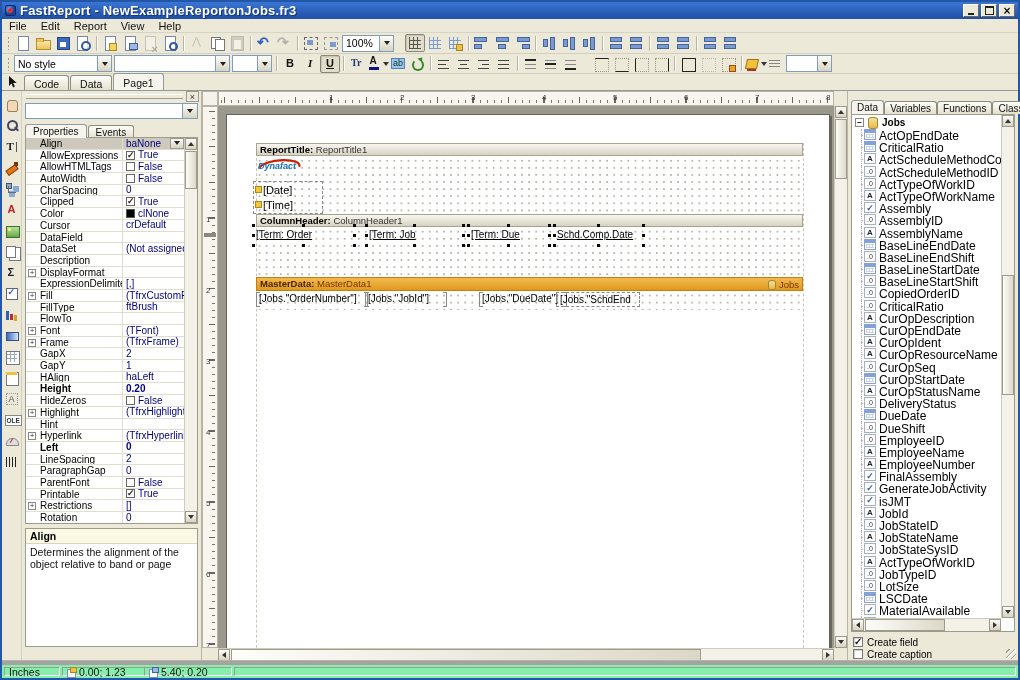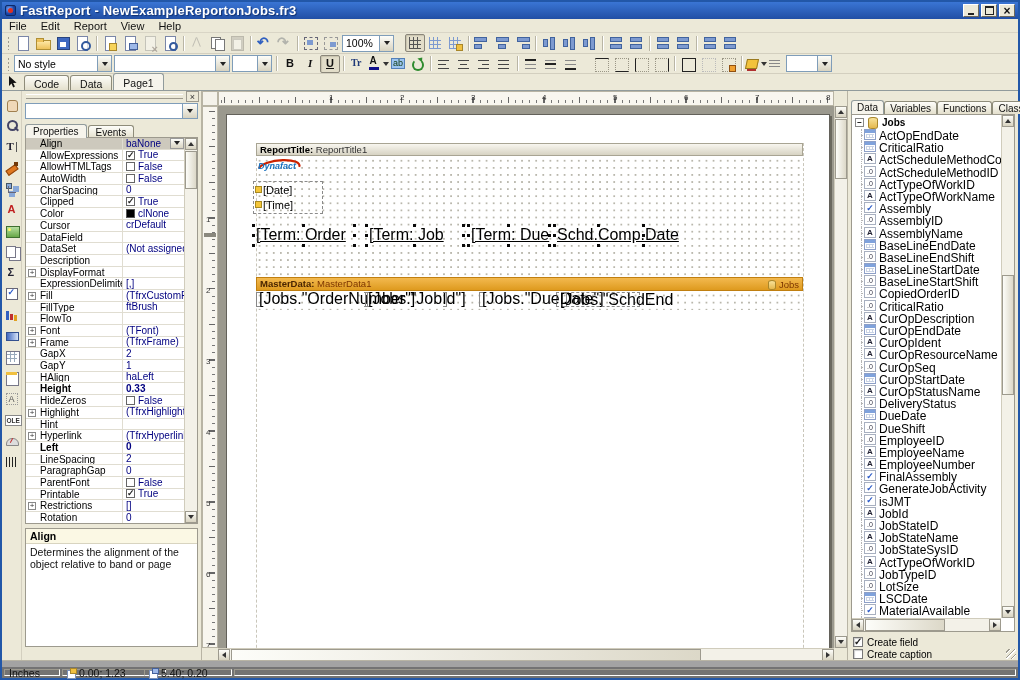--- a/index.html
+++ b/index.html
@@ -192,21 +192,21 @@
   .page{position:absolute;left:8px;top:8px;width:604px;height:600px;background:#fff;border:1px solid #63615a;box-shadow:2px 2px 0 #6b695f}
   .mline{position:absolute;top:28px;bottom:0;width:0;border-left:1px dashed #c9c6ba}
   .gridarea{position:absolute;left:29px;top:28px;width:547px;height:167px;background-image:radial-gradient(#b9b7ac 0.7px,transparent 0.8px);background-size:7.1px 7.1px;pointer-events:none}
   .band-bar{position:absolute;left:29px;width:547px;height:13px;background:linear-gradient(#f8f6ef,#d7d3c3);border:1px solid #a8a493;font-size:9.5px;line-height:11px;padding-left:3px;white-space:nowrap}
   .band-bar b{color:#000}
   .band-bar span{color:#333}
   .band-md{background:linear-gradient(#f3b94f,#de9a1e);border-color:#c07f10;height:14px;line-height:12px}
   .band-md b{color:#4a2500}
   .band-md span{color:#7d3600}
   .ds-label{position:absolute;right:3px;top:1px;display:flex;align-items:center;gap:3px;font-size:9.5px;color:#4a2500}
-  .robj{position:absolute;font-size:16px;color:#000;white-space:nowrap}
+  .robj{position:absolute;font-size:10px;color:#000;white-space:nowrap}
   .u{text-decoration:underline}
   .dtgroup{position:absolute;left:26px;top:66px;width:70px;height:33px;border:1px dashed #8a8a8a}
   .dtrow{position:relative;height:15px;line-height:14px;font-size:11px;display:flex;align-items:center;padding-left:1px}
   .fx{width:7px;height:7px;background:#f5c63a;border:1px solid #a88a20;margin-right:1px;flex:none}
   .hd{position:absolute;width:3px;height:3px;background:#0a0a0a;z-index:3}
   .hd-tl{left:-4px;top:-3px}.hd-tc{left:calc(50% - 2px);top:-3px}.hd-tr{right:-4px;top:-3px}
   .hd-ml{left:-4px;top:calc(50% - 2px)}.hd-mr{right:-4px;top:calc(50% - 2px)}
   .hd-bl{left:-4px;bottom:-3px}.hd-bc{left:calc(50% - 2px);bottom:-3px}.hd-br{right:-4px;bottom:-3px}
   .colobj{top:112px;height:17px;line-height:16px}
   .fldobj{top:177px;height:15px;line-height:14px;padding:0 3px}
@@ -241,21 +241,21 @@
   .ti-db{width:10px;height:12px;background:linear-gradient(#f8e29a,#e4b84e);border:1px solid #a8862c;border-radius:4px/2.5px;flex:none}
   .tree-vsb{position:absolute;right:0;top:0;bottom:13px;width:13px;background:#f3f1e8;border-left:1px solid #d0ccbc}
   .tree-hsb{position:absolute;left:0;right:13px;bottom:0;height:13px;background:#f3f1e8;border-top:1px solid #d0ccbc}
   .opts{position:absolute;left:5px;right:3px;top:545px}
   .opt{display:flex;align-items:center;gap:4px;font-size:10px;height:12px;color:#000}
   .ocb{width:10px;height:10px;border:1px solid #777;background:#fff;position:relative;flex:none;box-shadow:inset 1px 1px 1px #ccc}
   .ocb.on::before{content:"✓";position:absolute;left:0;top:-2px;font-size:10px;color:#1a1a1a;font-weight:bold}
   .grip{position:absolute}
   .dp-grip{right:2px;bottom:2px;width:10px;height:10px;background:repeating-linear-gradient(135deg,transparent 0 2px,#9d9a8e 2px 3px,#fff 3px 4px)}
   
-  .statusbar{position:absolute;left:0;right:0;bottom:0;height:17px;background:#737373;border-top:6px solid #a3a3a3;box-shadow:0 -1px 0 #b8b4a4}
+  .statusbar{position:absolute;left:0;right:0;bottom:0;height:17px;background:#86efac;border-top:4px solid #a3a3a3;box-shadow:0 -1px 0 #b8b4a4}
   .sp{position:absolute;top:2px;bottom:2px;border:1px solid;border-color:#9d9a8e #fff #fff #9d9a8e;display:flex;align-items:center;font-size:10.5px;padding:0 4px;gap:3px;color:#111}
   .sb-ic{width:9px;height:10px;position:relative;flex:none}
   .sb-ic::before{content:"";position:absolute;left:0;top:2px;width:7px;height:7px;background:#fff;border:1px solid #7a90b8}
   .sb-ic::after{content:"";position:absolute;left:3px;top:0;width:5px;height:4px;background:#f0c040;border:1px solid #a8862c}
   .sb-ic.sz::after{background:#9db8e8;border-color:#44609a}
 </style>
 </head>
 <body>
 
 <div id="app">
@@ -663,21 +663,21 @@
             <div class="prow">
               <div class="pname">GapY</div>
               <div class="pval">1</div>
             </div>
             <div class="prow">
               <div class="pname">HAlign</div>
               <div class="pval">haLeft</div>
             </div>
             <div class="prow b">
               <div class="pname">Height</div>
-              <div class="pval">0.33</div>
+              <div class="pval">0.20</div>
             </div>
             <div class="prow">
               <div class="pname">HideZeros</div>
               <div class="pval"><span class="pcb"></span>False</div>
             </div>
             <div class="prow">
               <div class="pname"><span class="pexp"></span>Highlight</div>
               <div class="pval">(TfrxHighlight)</div>
             </div>
             <div class="prow">
@@ -780,20 +780,23 @@
             <div class="dtrow">
                 <i class="fx"></i>
                 <span>[Date]</span>
               </div>
             <div class="dtrow">
                 <i class="fx"></i>
                 <span>[Time]</span>
               </div>
           </div>
 
+          <div class="band-bar" style="top:99px">
+            <b>ColumnHeader:</b>&nbsp;<span>ColumnHeader1</span>
+          </div>
 
           <div class="robj colobj sel-black" style="left:29px;width:96px"><span class="u">[Term: Order</span><i class="hd hd-tl"></i><i class="hd hd-tc"></i><i class="hd hd-tr"></i><i class="hd hd-ml"></i><i class="hd hd-mr"></i><i class="hd hd-bl"></i><i class="hd hd-bc"></i><i class="hd hd-br"></i></div>
           <div class="robj colobj sel-black" style="left:142px;width:92px"><span class="u">[Term: Job</span><i class="hd hd-tl"></i><i class="hd hd-tc"></i><i class="hd hd-tr"></i><i class="hd hd-ml"></i><i class="hd hd-mr"></i><i class="hd hd-bl"></i><i class="hd hd-bc"></i><i class="hd hd-br"></i></div>
           <div class="robj colobj sel-black" style="left:244px;width:76px"><span class="u">[Term: Due</span><i class="hd hd-tl"></i><i class="hd hd-tc"></i><i class="hd hd-tr"></i><i class="hd hd-ml"></i><i class="hd hd-mr"></i><i class="hd hd-bl"></i><i class="hd hd-bc"></i><i class="hd hd-br"></i></div>
           <div class="robj colobj sel-black" style="left:330px;width:84px"><span class="u">Schd.Comp.Date</span><i class="hd hd-tl"></i><i class="hd hd-tc"></i><i class="hd hd-tr"></i><i class="hd hd-ml"></i><i class="hd hd-mr"></i><i class="hd hd-bl"></i><i class="hd hd-bc"></i><i class="hd hd-br"></i></div>
 
           <div class="band-bar band-md" style="top:162px">
             <b>MasterData:</b>&nbsp;<span>MasterData1</span>
             <span class="ds-label">
                 <i class="ti-db" style="width:8px;height:10px"></i>

